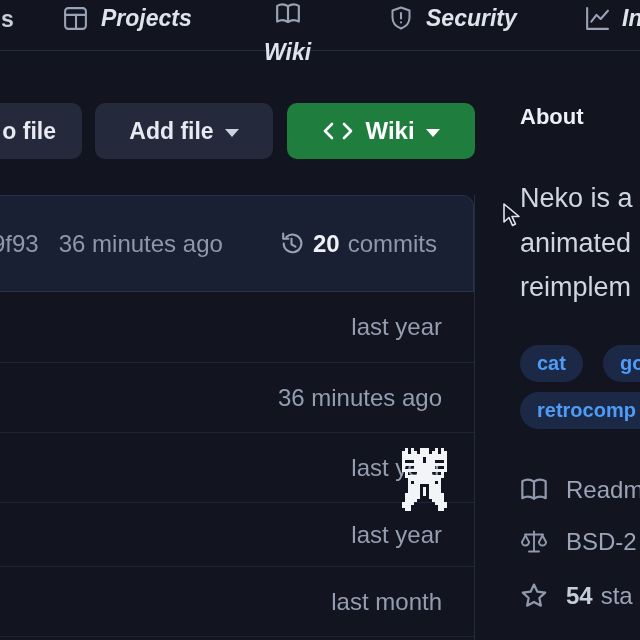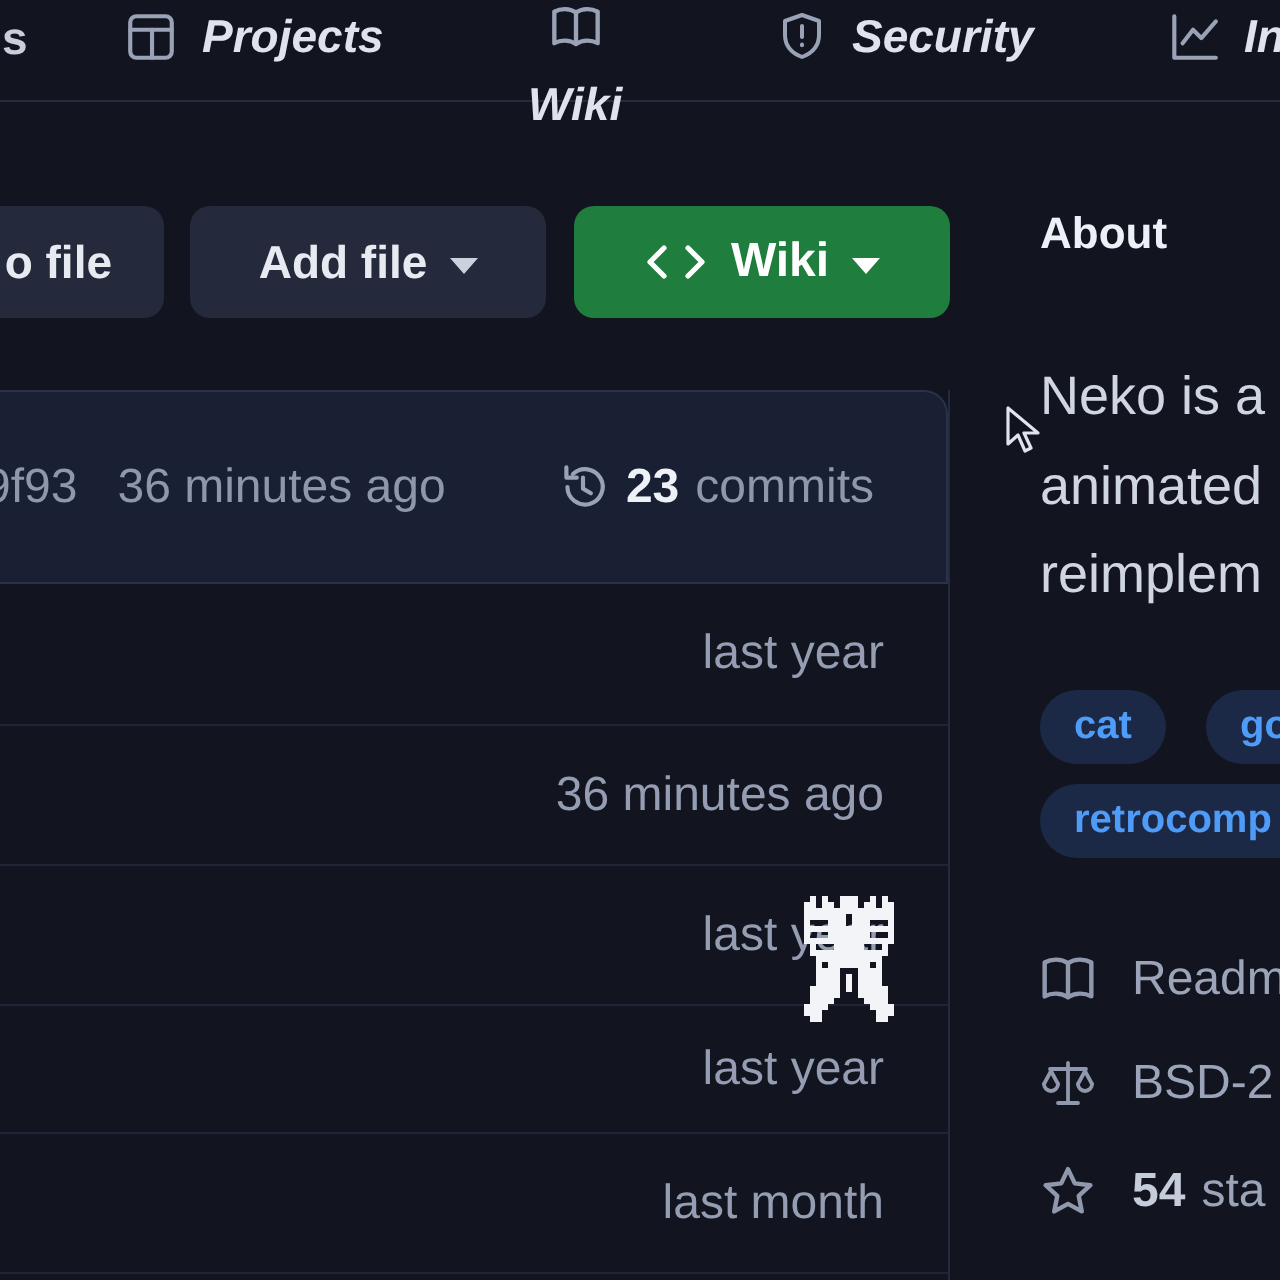--- a/index.html
+++ b/index.html
@@ -120,21 +120,21 @@
       <span id="commit-hash">9f93</span>
       <span id="commit-time">36 minutes ago</span>
       <span id="commit-right">
         <span class="icon">
           <svg width="27" height="27" viewBox="0 0 26 26" style="stroke:#9aa2b6;fill:none;stroke-width:2;stroke-linecap:round;stroke-linejoin:round;">
               <path d="M5.5 13 a8.5 8.5 0 1 0 2.6-6.2"></path>
               <path d="M5 3.5 V8.5 H10"></path>
               <path d="M13 8.5 V13.8 L16.8 16"></path>
             </svg>
         </span>
-        <span id="commit-count">23</span>
+        <span id="commit-count">20</span>
         <span>commits</span>
       </span>
     </div>
     <div class="file-row" style="height:71px;">
         <span>last year</span>
       </div>
     <div class="file-row" style="height:70px;">
         <span>36 minutes ago</span>
       </div>
     <div class="file-row" style="height:70px;">

